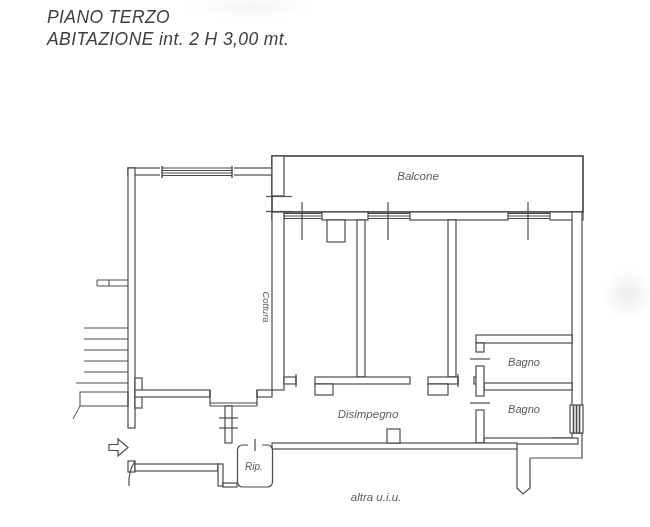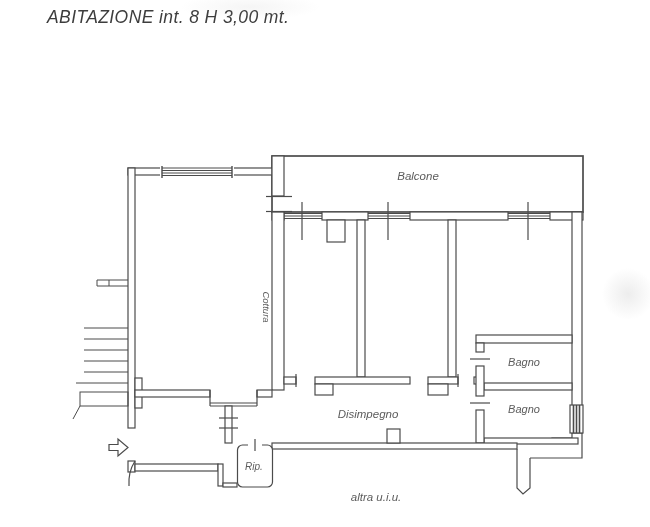--- a/index.html
+++ b/index.html
@@ -26,21 +26,22 @@
   }
   .smudge.a{left:602px;top:268px;width:52px;height:52px;opacity:.18;}
   .smudge.b{left:180px;top:-6px;width:140px;height:26px;opacity:.10;}
 </style>
 </head>
 <body>
 
 <div class="page">
 
   <div class="titles">
-    <div>ABITAZIONE int. 8 H 3,00 mt.</div>
+    <div>PIANO TERZO</div>
+    <div>ABITAZIONE int. 2 H 3,00 mt.</div>
   </div>
 
   <div class="smudge a"></div>
   <div class="smudge b"></div>
 
   <svg class="plan-svg" width="650" height="527" viewBox="0 0 650 527">
     <g stroke="#4b4b4b" stroke-width="1.2" fill="none" stroke-linecap="butt">
 
       <g>
         <rect x="272" y="156" width="311" height="56" stroke-width="1.7"></rect>

